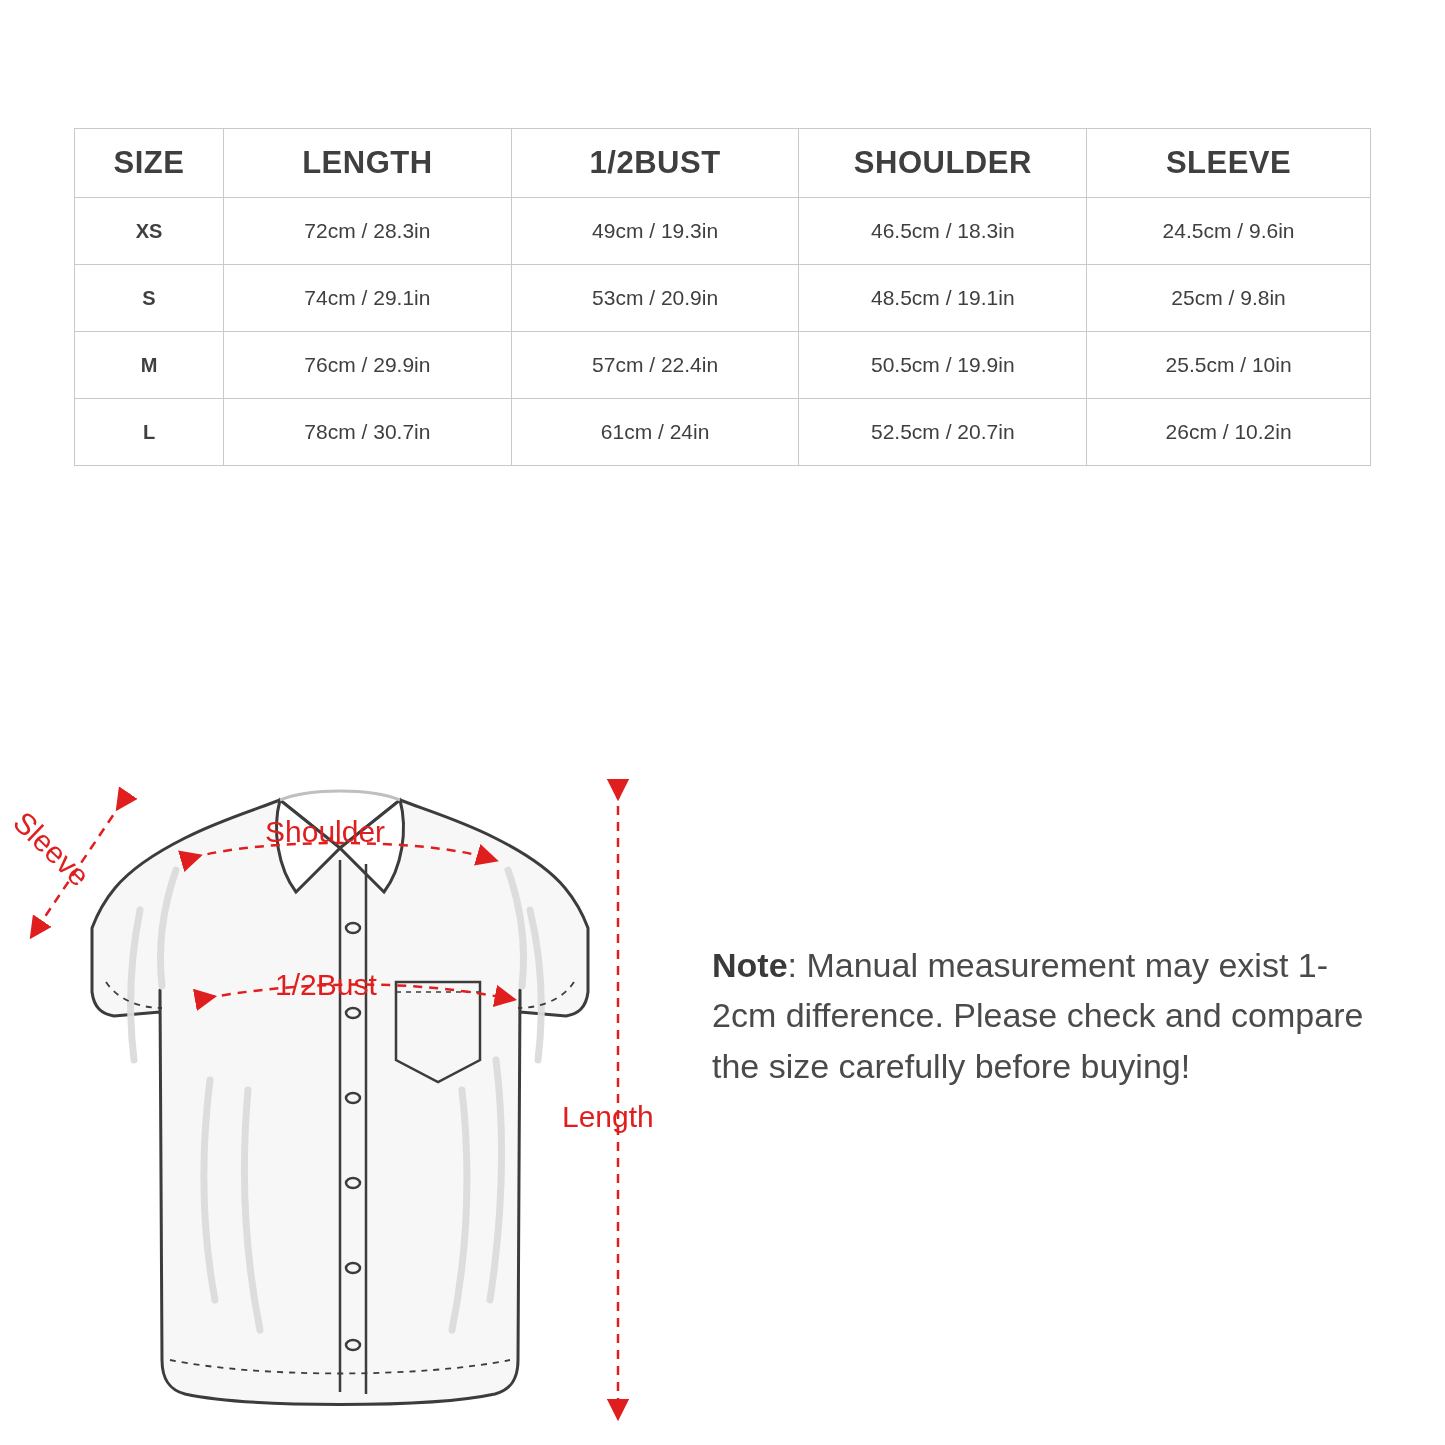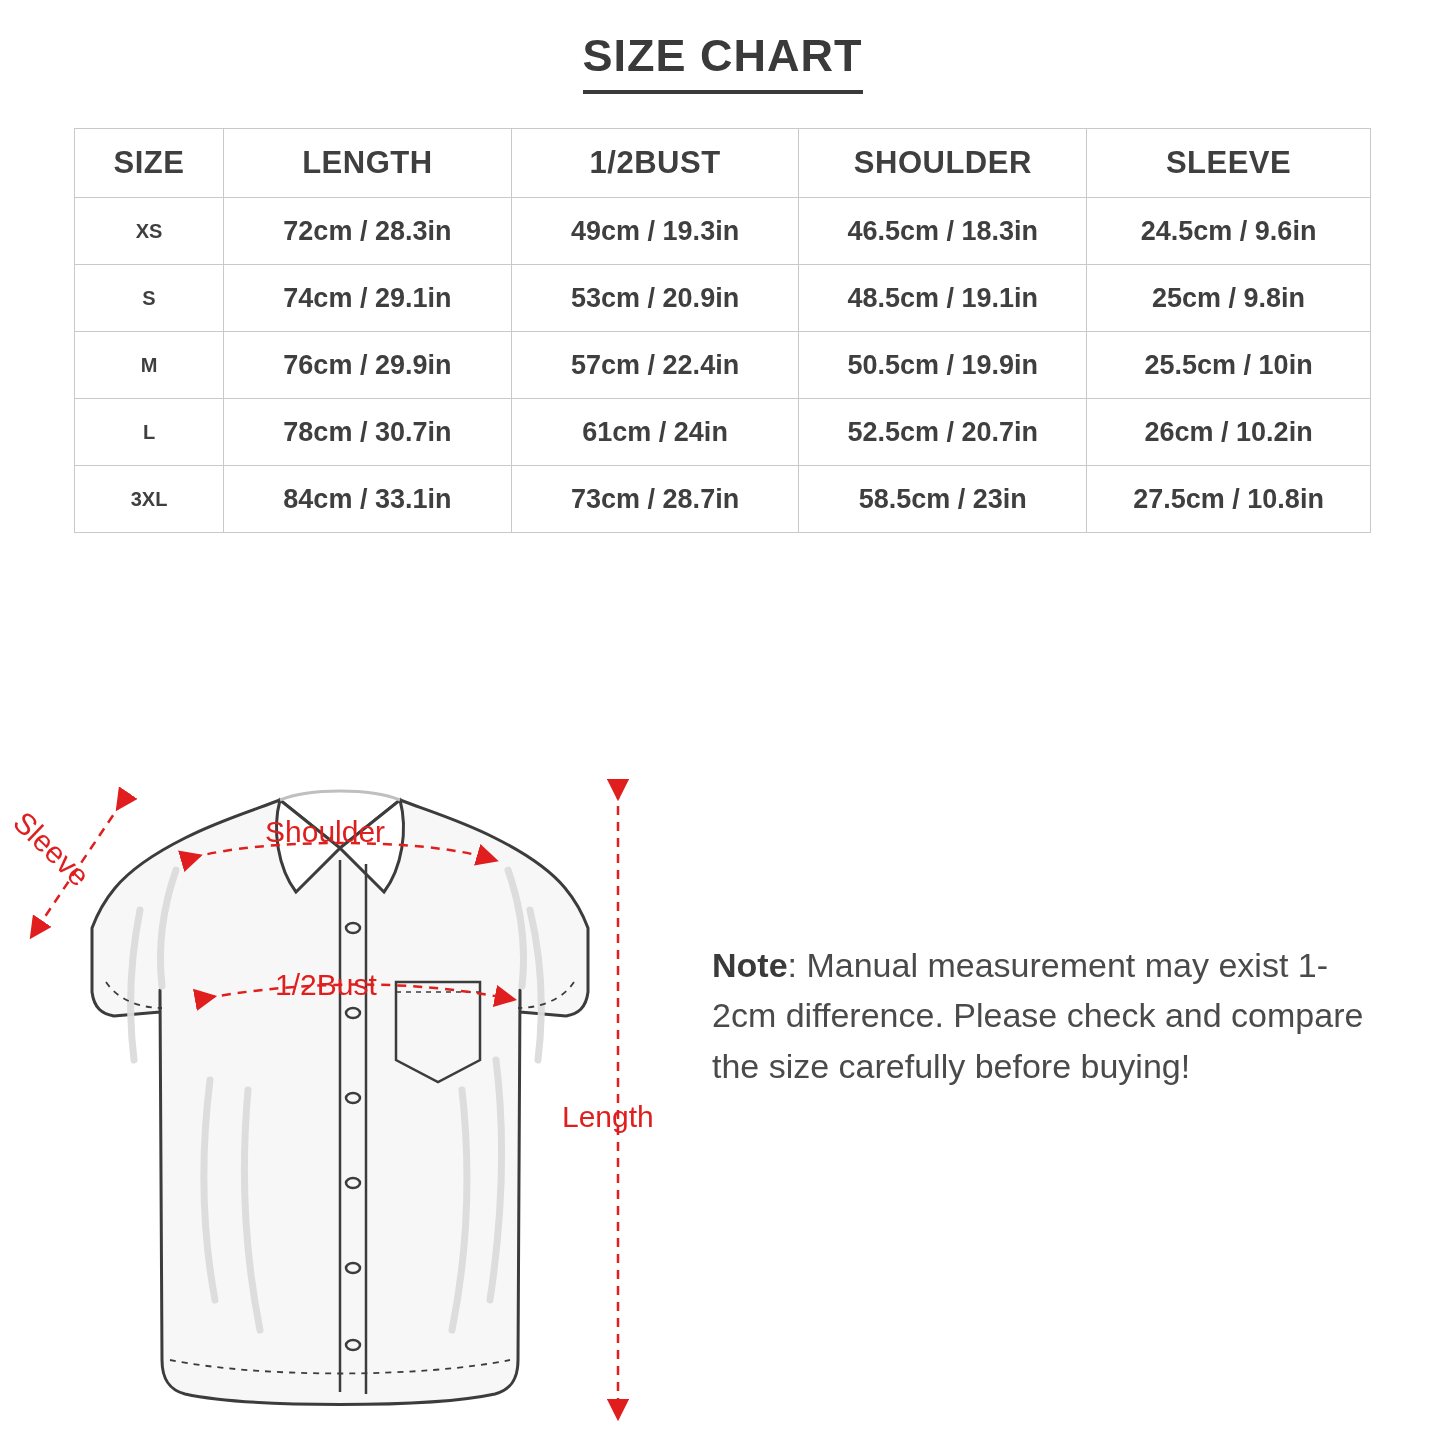--- a/index.html
+++ b/index.html
@@ -59,22 +59,22 @@
   }
   table.size-table th {
     height: 66px;
     font-size: 31px;
     font-weight: bold;
     letter-spacing: 0.5px;
     border-radius: 19px;
   }
   table.size-table td {
     height: 64px;
-    font-size: 27px;
-    font-weight: bold;
+    font-size: 21px;
+    font-weight: normal;
   }
   table.size-table td.size-cell {
     font-weight: bold;
     font-size: 20px;
   }
   col.c-size   { width: 11.5%; }
   col.c-length { width: 22.2%; }
   col.c-bust   { width: 22.2%; }
   col.c-shoulder { width: 22.2%; }
   col.c-sleeve { width: 21.9%; }
@@ -114,23 +114,20 @@
     left: 30px; top: 805px;
     transform: rotate(44deg);
     transform-origin: left top;
   }
 </style>
 </head>
 <body>
 
 <div class="page">
 
-  <div class="title-wrap">
-    <div class="title">SIZE CHART</div>
-  </div>
 
   <div class="table-wrap">
     <table class="size-table">
       <colgroup>
         <col class="c-size">
         <col class="c-length">
         <col class="c-bust">
         <col class="c-shoulder">
         <col class="c-sleeve">
       </colgroup>
@@ -165,27 +162,20 @@
           <td>50.5cm / 19.9in</td>
           <td>25.5cm / 10in</td>
         </tr>
         <tr>
           <td class="size-cell">L</td>
           <td>78cm / 30.7in</td>
           <td>61cm / 24in</td>
           <td>52.5cm / 20.7in</td>
           <td>26cm / 10.2in</td>
         </tr>
-        <tr>
-          <td class="size-cell">3XL</td>
-          <td>84cm / 33.1in</td>
-          <td>73cm / 28.7in</td>
-          <td>58.5cm / 23in</td>
-          <td>27.5cm / 10.8in</td>
-        </tr>
       </tbody>
     </table>
   </div>
 
   <div class="diagram">
     <svg width="700" height="670" viewBox="0 0 700 670">
       <defs>
         <marker id="arrRed" markerWidth="9" markerHeight="9" refX="4.5" refY="4.5" orient="auto">
           <path d="M0,0 L9,4.5 L0,9 z" fill="#e01e1e"></path>
         </marker>

